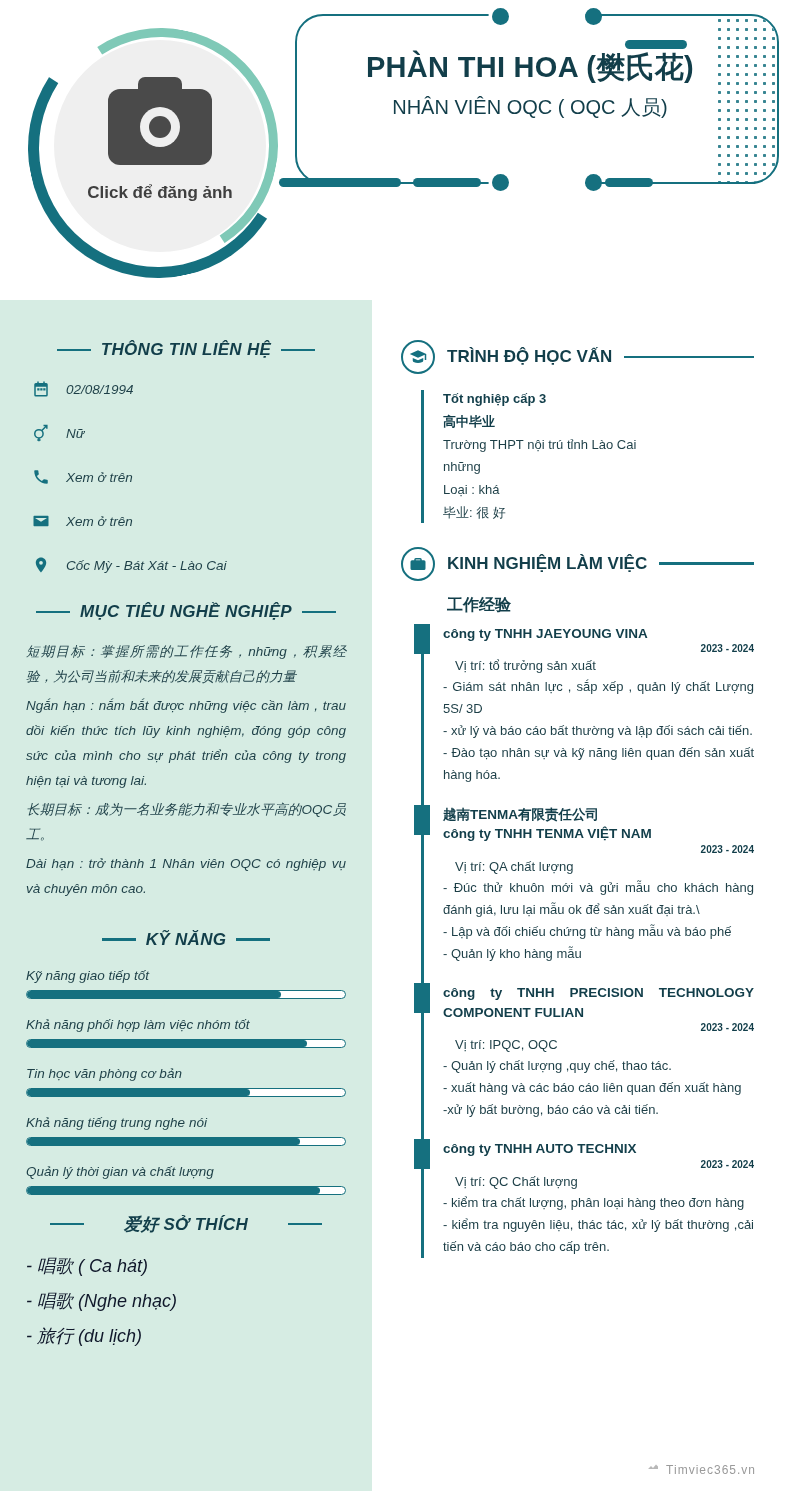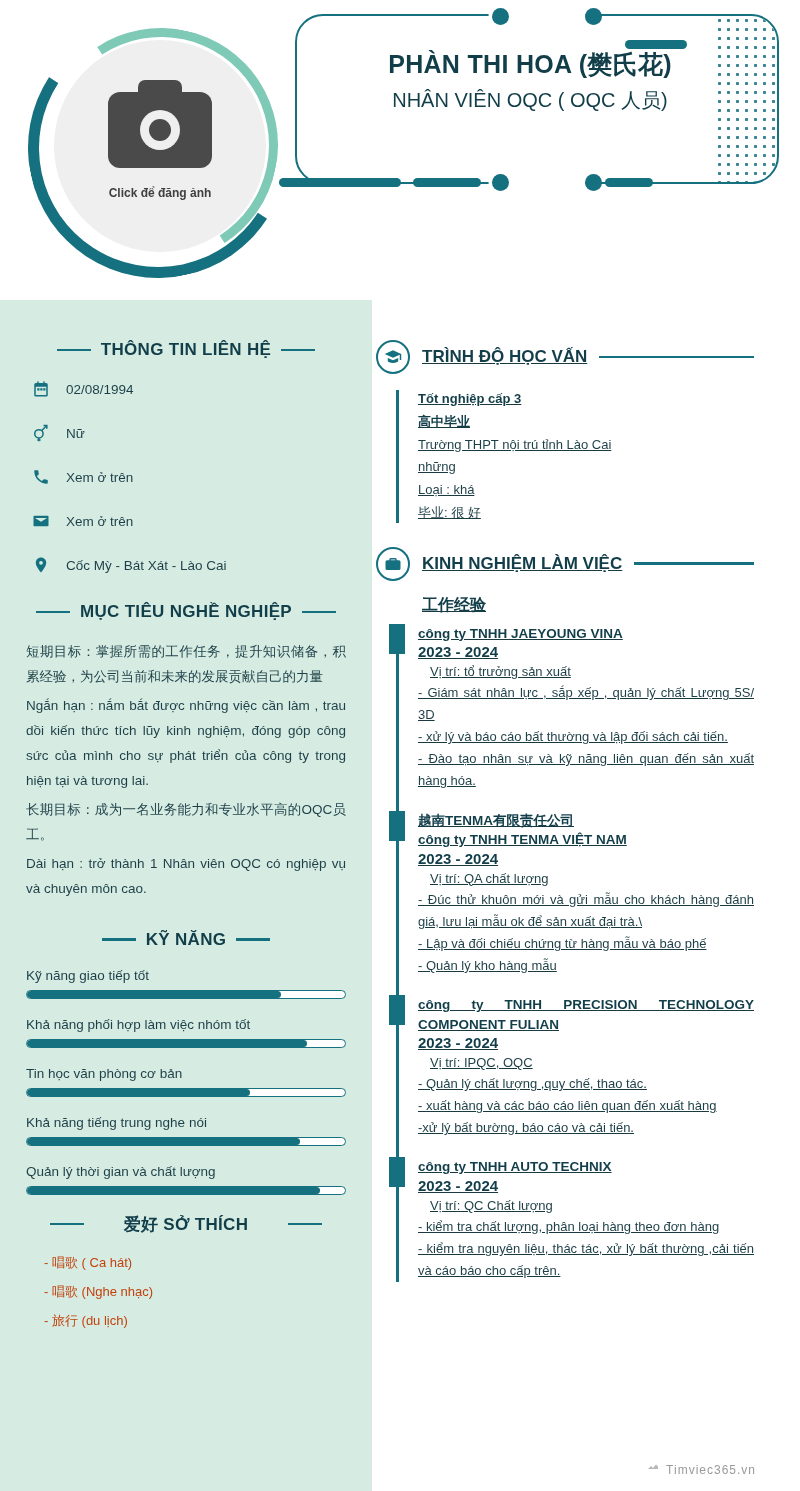--- a/index.html
+++ b/index.html
@@ -87,21 +87,21 @@
   .cam-lens::after {
     content: "";
     position: absolute;
     left: 50%; top: 50%;
     transform: translate(-50%, -50%);
     width: 22px; height: 22px;
     border-radius: 50%;
     background: #4a4a4a;
   }
   .photo-label {
-    font-size: 12px;
+    font-size: 17px;
     font-weight: bold;
     color: #3f3f3f;
   }
 
   
   .deco-frame {
     position: absolute;
     left: 295px; top: 14px;
     width: 484px; height: 170px;
   }
@@ -135,40 +135,41 @@
     background: #15707f;
   }
   .header-titles {
     position: absolute;
     left: 320px; top: 48px;
     width: 420px;
     text-align: center;
     z-index: 5;
   }
   .name {
-    font-size: 25px;
+    font-size: 29px;
     font-weight: bold;
     color: #123e4a;
     letter-spacing: .3px;
     white-space: nowrap;
   }
   .job {
     margin-top: 6px;
     font-size: 20px;
     color: #123e4a;
   }
 
   
   .left-col {
     position: absolute;
     left: 0; top: 300px;
     width: 372px;
     height: 1191px;
     background: #d6ece3;
     padding: 40px 26px 20px 26px;
+    font-style: italic;
   }
   .sec-title-wrap {
     display: flex;
     align-items: center;
     justify-content: center;
     gap: 10px;
     margin-bottom: 18px;
   }
   .sec-rule {
     height: 2.5px;
@@ -224,35 +225,33 @@
     margin-bottom: 18px;
     overflow: hidden;
   }
   .skill-fill {
     height: 100%;
     background: #15707f;
     border-radius: 4px;
   }
 
   .hobby-line {
-    font-size: 13px;
-    color: #c2410c;
+    font-size: 18px;
+    color: #0f172a;
     margin-bottom: 11px;
-    margin-left: 18px;
   }
 
   
   .right-col {
     position: absolute;
     left: 372px; top: 300px;
     width: 408px;
     height: 1191px;
     background: #ffffff;
-    padding: 40px 26px 20px 4px;
-    text-decoration: underline;
+    padding: 40px 26px 20px 29px;
   }
   .r-head {
     display: flex;
     align-items: center;
     gap: 12px;
     margin-bottom: 14px;
   }
   .r-badge {
     width: 34px; height: 34px;
     border-radius: 50%;
@@ -319,24 +318,25 @@
     width: 16px; height: 30px;
     background: #15707f;
   }
   .exp-company {
     font-size: 13.5px;
     font-weight: bold;
     color: #123e4a;
     line-height: 1.45;
   }
   .exp-years {
-    font-size: 15px;
+    font-size: 10px;
     font-weight: bold;
     color: #123e4a;
     margin-bottom: 4px;
+    text-align: right;
   }
   .exp-pos {
     font-size: 13px;
     color: #1d3f47;
     margin-left: 12px;
     margin-bottom: 3px;
   }
   .exp-bullet {
     font-size: 13px;
     color: #1d3f47;
@@ -444,21 +444,21 @@
       </span>
       <span>Cốc Mỳ - Bát Xát - Lào Cai</span>
     </div>
   </div>
 
   <div class="sec-title-wrap" style="margin-top:26px;">
     <div class="sec-rule"></div>
     <div class="sec-title">MỤC TIÊU NGHỀ NGHIỆP</div>
     <div class="sec-rule"></div>
   </div>
-  <div class="obj-text">短期目标：掌握所需的工作任务，提升知识储备，积累经验，为公司当前和未来的发展贡献自己的力量</div>
+  <div class="obj-text">短期目标：掌握所需的工作任务，những，积累经验，为公司当前和未来的发展贡献自己的力量</div>
   <div class="obj-text">Ngắn hạn : nắm bắt được những việc cần làm , trau dồi kiến thức tích lũy kinh nghiệm, đóng góp công sức của mình cho sự phát triển của công ty trong hiện tại và tương lai.</div>
   <div class="obj-text">长期目标：成为一名业务能力和专业水平高的OQC员工。</div>
   <div class="obj-text">Dài hạn : trở thành 1 Nhân viên OQC có nghiệp vụ và chuyên môn cao.</div>
 
   <div class="sec-title-wrap" style="margin-top:28px;">
     <div class="sec-rule"></div>
     <div class="sec-title">KỸ NĂNG</div>
     <div class="sec-rule"></div>
   </div>
 

